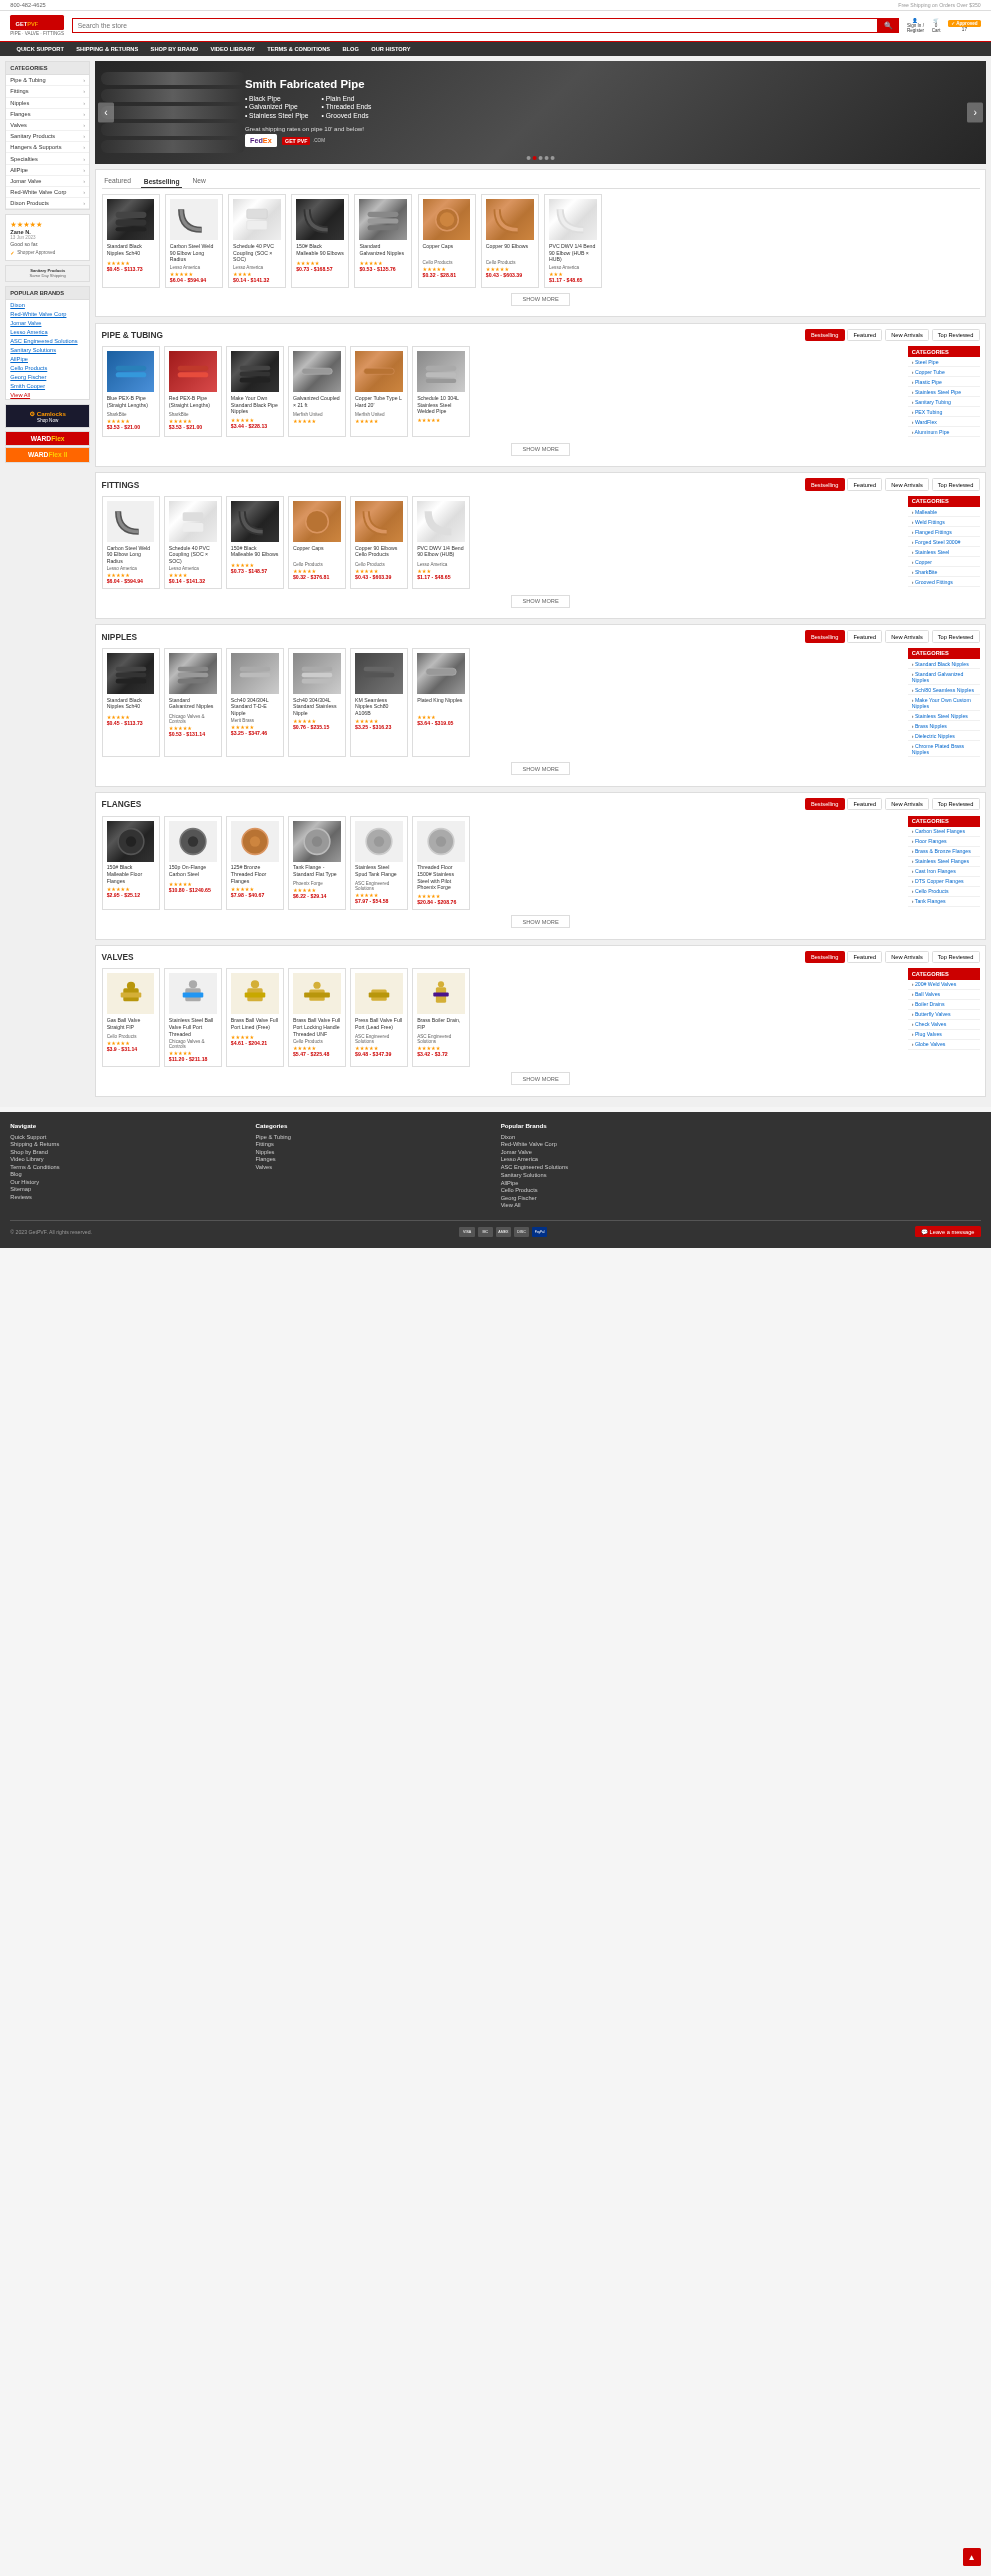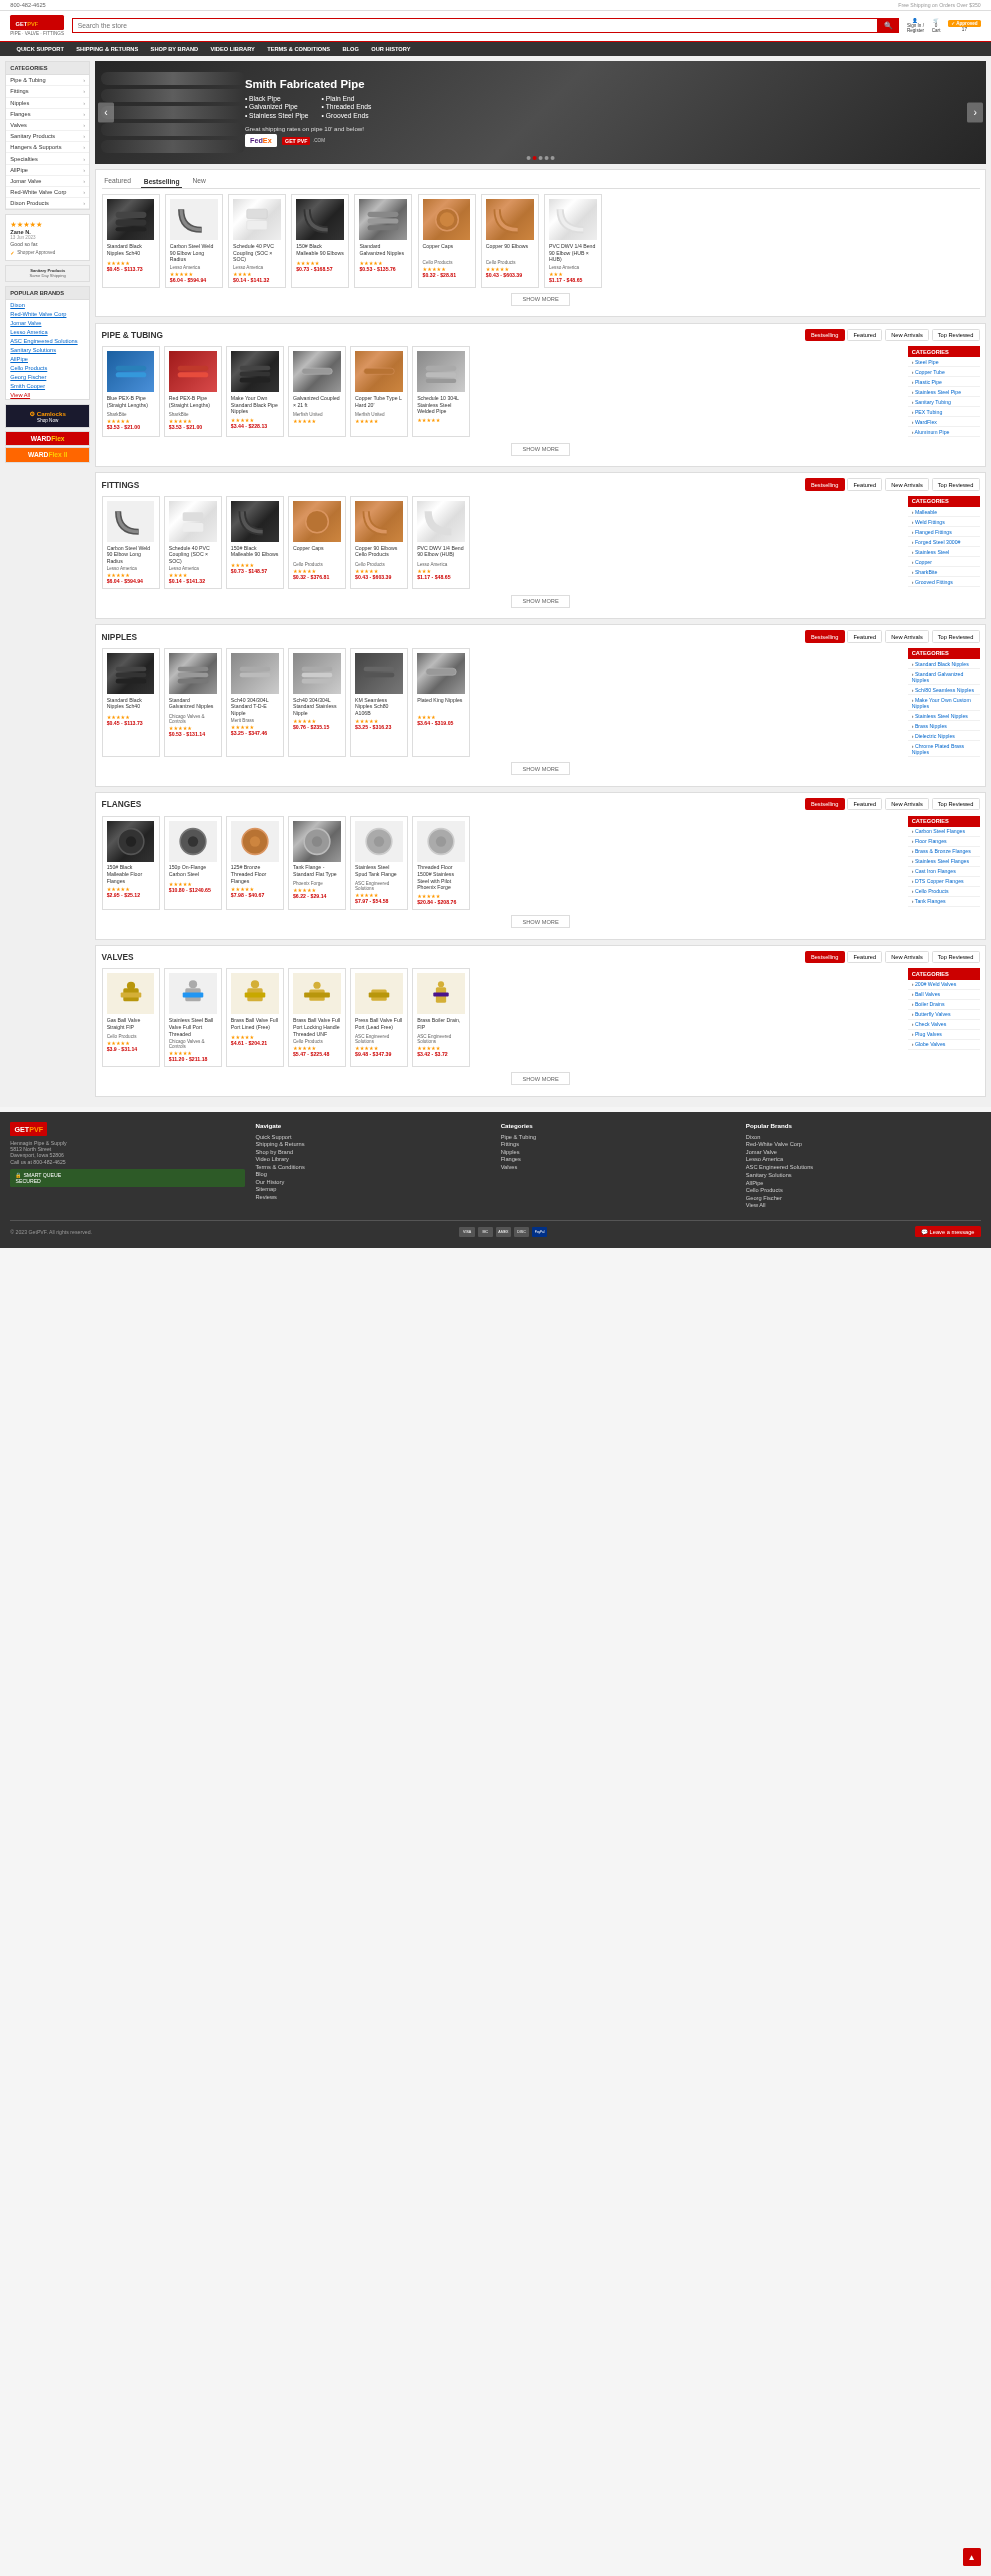--- a/index.html
+++ b/index.html
@@ -918,32 +918,20 @@
         <button>SHOW MORE</button>
       </div>
     </div>
 
   </div>
 </div>
 
 <footer>
   <div class="footer-grid">
 
-    <div class="footer-col">
-      <div style="background:#cc0000;color:#fff;font-weight:bold;font-size:7.2px;padding:2.1px 4.1px;display:inline-block;border-radius:1px;margin-bottom:4.1px;">
-        <span>GET</span><span style="color:#f90;">PVF</span>
-      </div>
-      <div style="font-size:5.2px;color:#aaa;">Hennagin Pipe &amp; Supply</div>
-      <div style="font-size:5.2px;color:#aaa;">5813 North Street</div>
-      <div style="font-size:5.2px;color:#aaa;">Davenport, Iowa 52806</div>
-      <div style="font-size:5.2px;color:#aaa;margin-top:1.5px;">Call us at 800-482-4625</div>
-      <div style="margin-top:4.1px;">
-        <div class="secure-badge">🔒 SMART QUEUE<br>SECURED</div>
-      </div>
-    </div>
 
     <div class="footer-col">
       <h4>Navigate</h4>
       <a href="#">Quick Support</a>
       <a href="#">Shipping &amp; Returns</a>
       <a href="#">Shop by Brand</a>
       <a href="#">Video Library</a>
       <a href="#">Terms &amp; Conditions</a>
       <a href="#">Blog</a>
       <a href="#">Our History</a>

